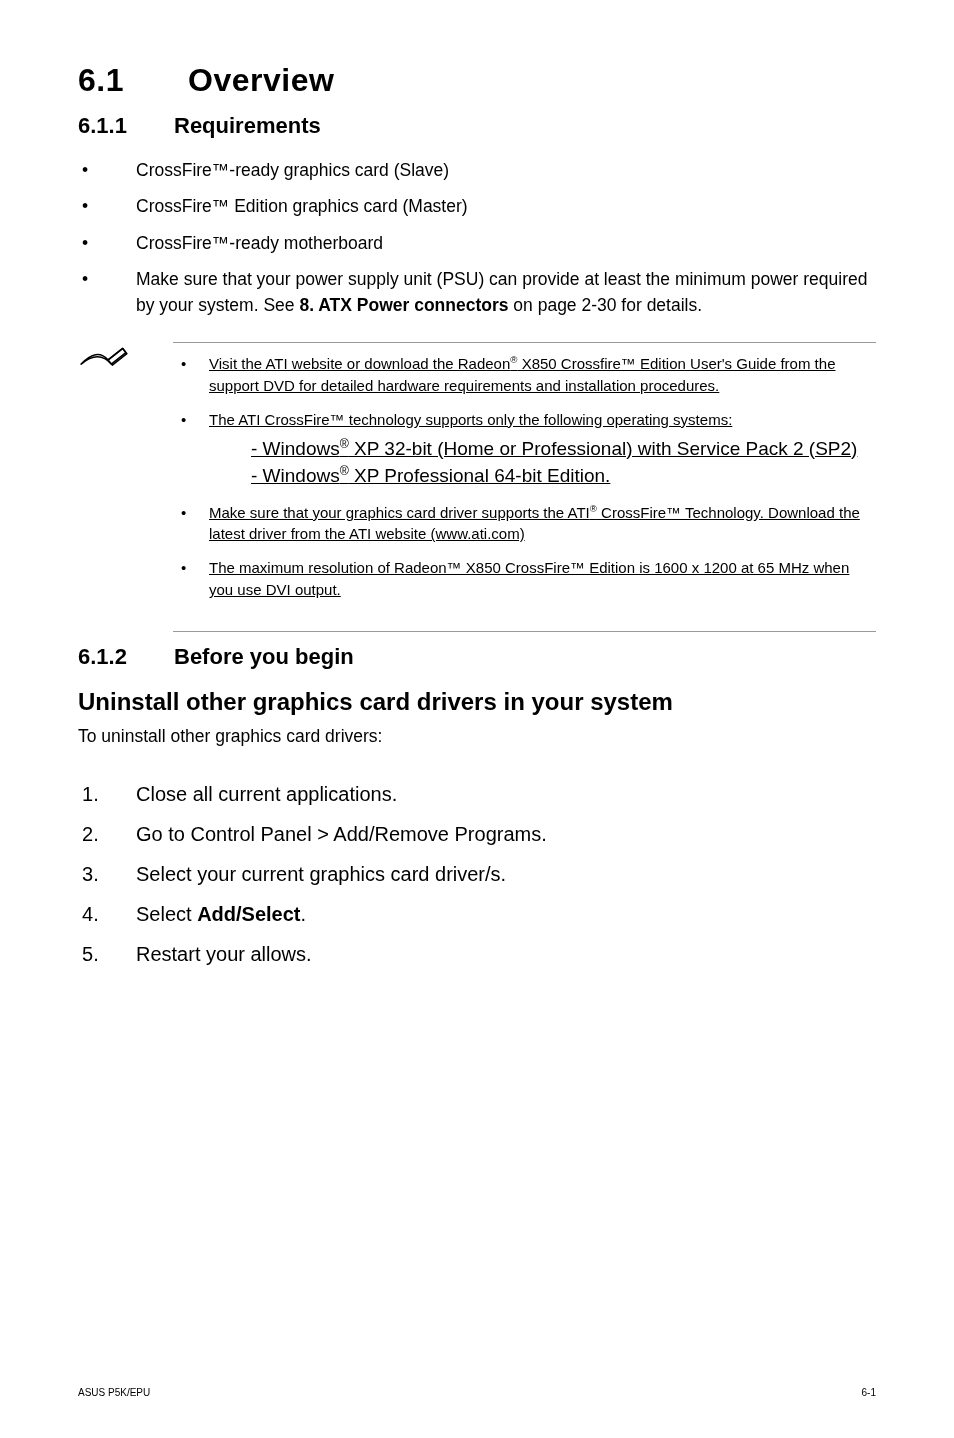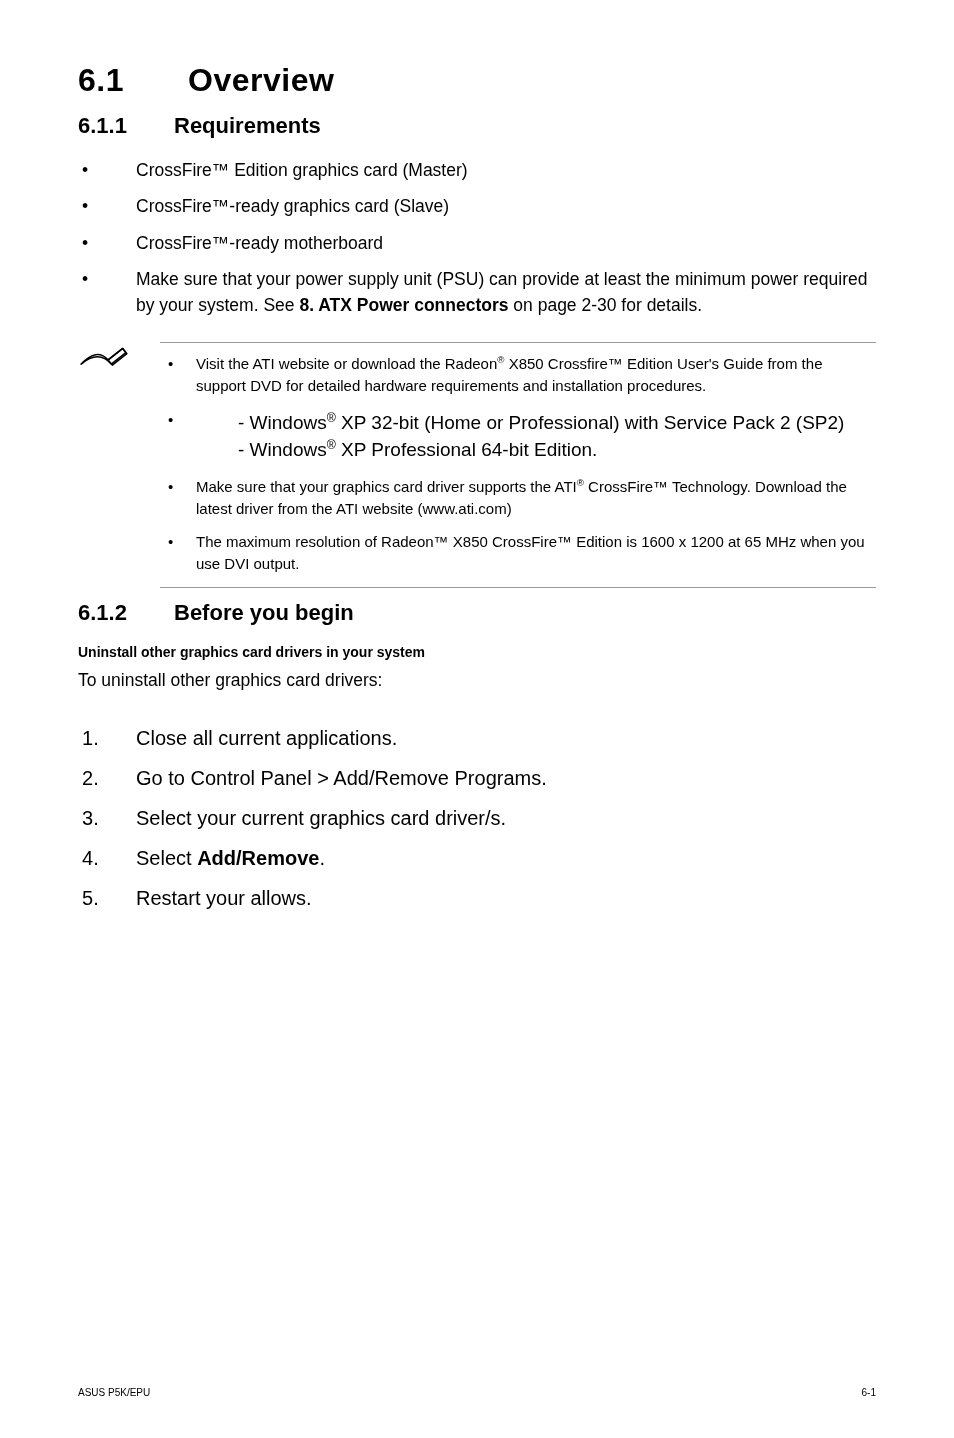--- a/index.html
+++ b/index.html
@@ -45,62 +45,63 @@
     margin-bottom: 10px;
   }
   ul.bullets > li::before {
     content: "•";
     position: absolute;
     left: 4px;
     top: 0;
   }
   .note-block {
     display: flex;
-    gap: 30px;
+    gap: 43px;
     margin-top: 24px;
     margin-bottom: 10px;
+    text-decoration: underline;
   }
   .note-icon {
     flex: 0 0 52px;
     padding-top: 4px;
   }
   .note-icon svg { width: 52px; height: 32px; }
   .note-content {
     flex: 1;
     border-top: 1px solid #9a9a9a;
     border-bottom: 1px solid #9a9a9a;
     padding: 10px 4px 10px 0;
   }
   .note-content ul { list-style: none; }
   .note-content ul > li {
     font-size: 15px;
     line-height: 1.45;
     padding-left: 36px;
     position: relative;
     margin-bottom: 12px;
   }
-  .note-content ul > li:last-child { margin-bottom: 2px; }
+  .note-content ul > li:last-child { margin-bottom: 20px; }
   .note-content ul > li::before {
     content: "•";
     position: absolute;
     left: 8px;
     top: 0;
   }
   .note-sub {
     margin-top: 4px;
     padding-left: 42px;
   }
   .note-sub .sub-line {
     font-size: 19px;
     line-height: 1.45;
     text-indent: -11px;
     padding-left: 11px;
   }
   h3.para-title {
-    font-size: 14px;
+    font-size: 24px;
     font-weight: 700;
     margin-top: 6px;
     margin-bottom: 8px;
   }
   ol.steps {
     list-style: none;
     counter-reset: step;
     margin-top: 6px;
   }
   ol.steps > li {
@@ -137,41 +138,42 @@
   <h1 class="sec-title">
     <span class="num">6.1</span><span>Overview</span>
   </h1>
 
 
   <h2 class="sub-title">
     <span class="num">6.1.1</span><span>Requirements</span>
   </h2>
 
   <ul class="bullets">
+    <li>CrossFire™-ready graphics card (Slave)</li>
     <li>CrossFire™ Edition graphics card (Master)</li>
-    <li>CrossFire™-ready graphics card (Slave)</li>
     <li>CrossFire™-ready motherboard</li>
     <li>
       <span>Make sure that your power supply unit (PSU) can provide at least the minimum power required by your system. See </span><b>8. ATX Power connectors</b><span> on page 2-30 for details.</span>
     </li>
   </ul>
 
   <div class="note-block">
     <div class="note-icon">
       <svg viewBox="0 0 100 60">
         <path d="M6 34 Q40 6 64 34 L92 12 L86 4 L58 26 Q36 2 6 34 Z" fill="none" stroke="#000" stroke-width="3" stroke-linejoin="round" stroke-linecap="round"></path>
         <path d="M58 26 L86 4 L94 14 L66 36 Z" fill="none" stroke="#000" stroke-width="3" stroke-linejoin="round"></path>
       </svg>
     </div>
     <div class="note-content">
       <ul>
         <li>
           <span>Visit the ATI website or download the Radeon</span><sup>®</sup><span> X850 Crossfire™ Edition User's Guide from the support DVD for detailed hardware requirements and installation procedures.</span>
         </li>
         <li>
+          <span>The ATI CrossFire™ technology supports only the following operating systems:</span>
           <div class="note-sub">
             <div class="sub-line">
               <span>- Windows</span><sup>®</sup><span> XP 32-bit  (Home or Professional) with Service   Pack 2 (SP2)</span>
             </div>
             <div class="sub-line">
               <span>- Windows</span><sup>®</sup><span> XP Professional 64-bit Edition.</span>
             </div>
           </div>
         </li>
         <li>
@@ -188,21 +190,21 @@
 
   <h3 class="para-title">Uninstall other graphics card drivers in your system</h3>
 
   <p class="body-text" style="margin-bottom:30px">To uninstall other graphics card drivers:</p>
 
   <ol class="steps">
     <li>Close all current applications.</li>
     <li>Go to Control Panel &gt; Add/Remove Programs.</li>
     <li>Select your current graphics card driver/s.</li>
     <li>
-      <span>Select </span><b>Add/Remove</b><span>.</span>
+      <span>Select </span><b>Add/Select</b><span>.</span>
     </li>
     <li>Restart your allows.</li>
   </ol>
 
 </div>
 
 <div class="footer">
   <span>ASUS P5K/EPU</span>
   <span>6-1</span>
 </div>

